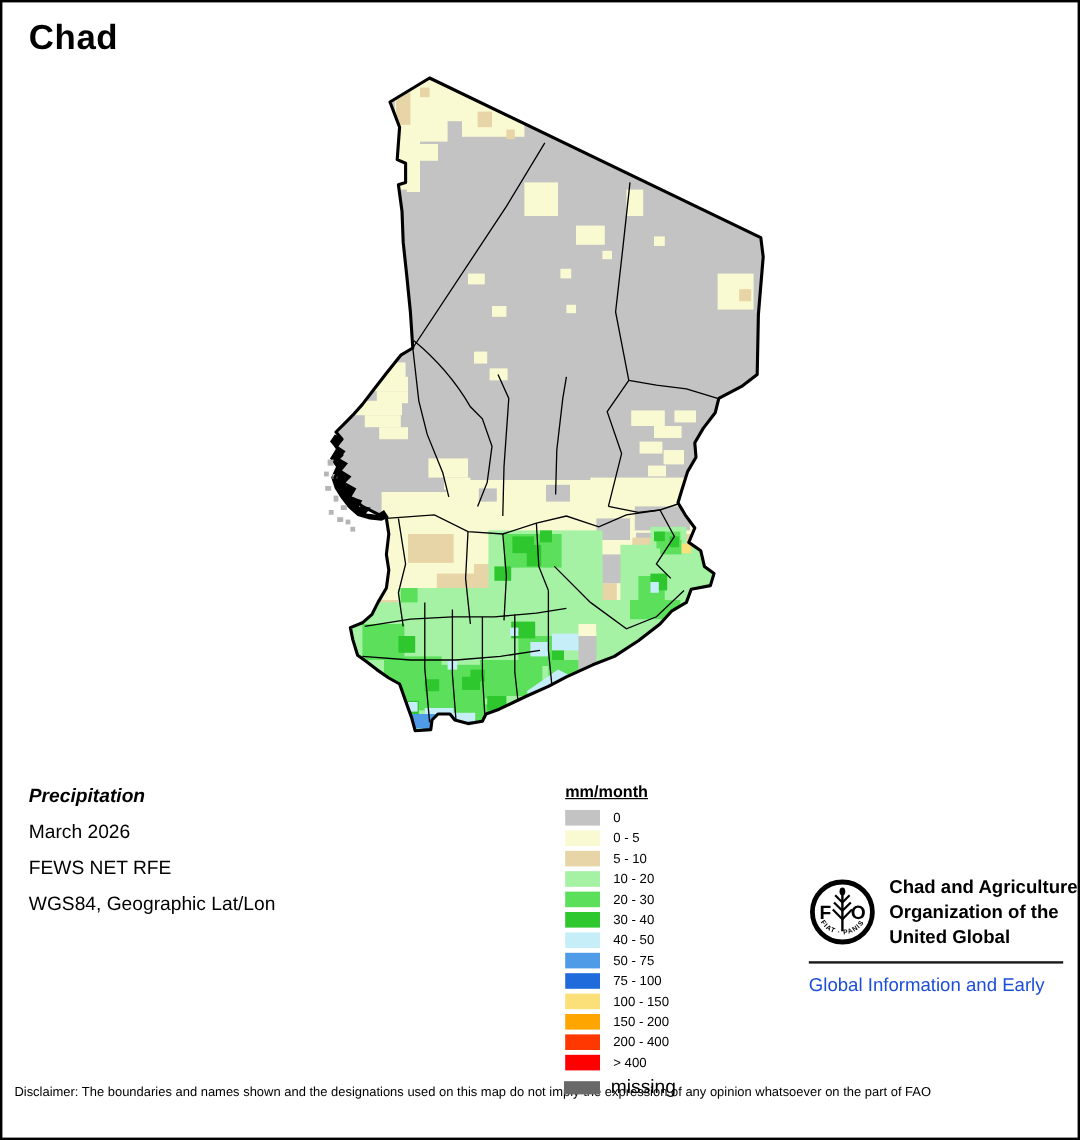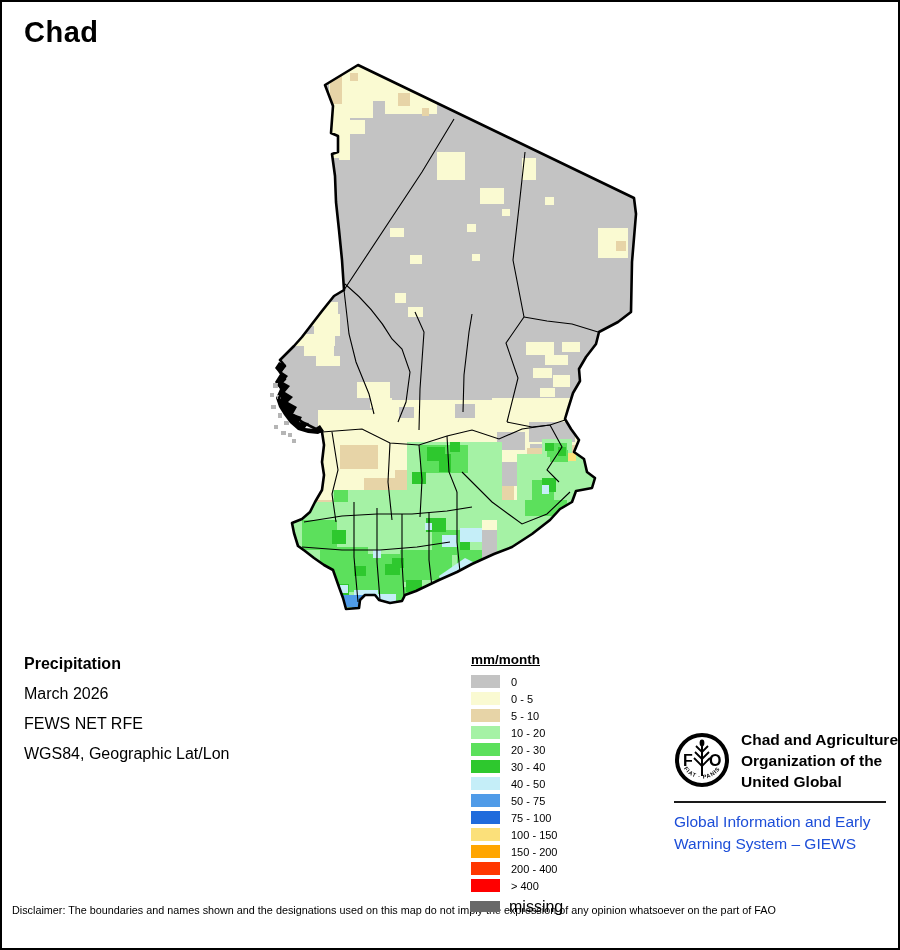--- a/index.html
+++ b/index.html
@@ -5,21 +5,21 @@
   html,body{margin:0;padding:0;background:#fff;}
   .frame{
     position:relative;width:896px;height:946px;border:2px solid #000;
     background:#fff;overflow:hidden;
     font-family:"Liberation Sans", sans-serif;color:#000;
   }
   .page-title{position:absolute;left:22px;top:14px;font-size:29px;font-weight:bold;letter-spacing:0.5px;}
   .map-svg{position:absolute;left:0;top:0;width:900px;height:950px;}
   .info-block{position:absolute;left:22px;top:653px;font-size:16px;}
   .info-line{position:absolute;left:0;white-space:nowrap;}
-  .info-line.bold{font-weight:bold;}
+  .info-line.bold{font-weight:bold;font-style:italic;}
   .il1{top:0;} .il2{top:30px;} .il3{top:60px;} .il4{top:90px;}
   .legend{position:absolute;left:469px;top:650px;}
   .legend-title{font-size:13.5px;font-weight:bold;text-decoration:underline;margin-bottom:6px;}
   .legend-row{display:flex;align-items:center;height:17px;}
   .legend-swatch{display:inline-block;width:29px;height:13px;flex:0 0 29px;}
   .legend-label{font-size:11px;margin-left:11px;white-space:nowrap;}
   .missing-entry{position:absolute;left:468px;top:896px;z-index:5;}
   .missing-swatch{position:absolute;left:0;top:3px;width:30px;height:11px;background:#696969;}
   .missing-label{position:absolute;left:39px;top:0;font-size:16px;}
   .fao-block{position:absolute;left:671px;top:727px;width:216px;}
@@ -325,21 +325,20 @@
       </text>
     </svg>
     <div class="fao-org">
       <div>Chad and Agriculture</div>
       <div>Organization of the</div>
       <div>United Global</div>
     </div>
     <div class="fao-divider"></div>
     <div class="fao-giews">
       <div>Global Information and Early</div>
-      <div>Warning System – GIEWS</div>
     </div>
   </div>
 
   <div class="disclaimer">
     <div>Disclaimer: The boundaries and names shown and the designations used on this map do not imply the expression of any opinion whatsoever on the part of FAO</div>
   </div>
 
 </div>
 
 </body></html>

